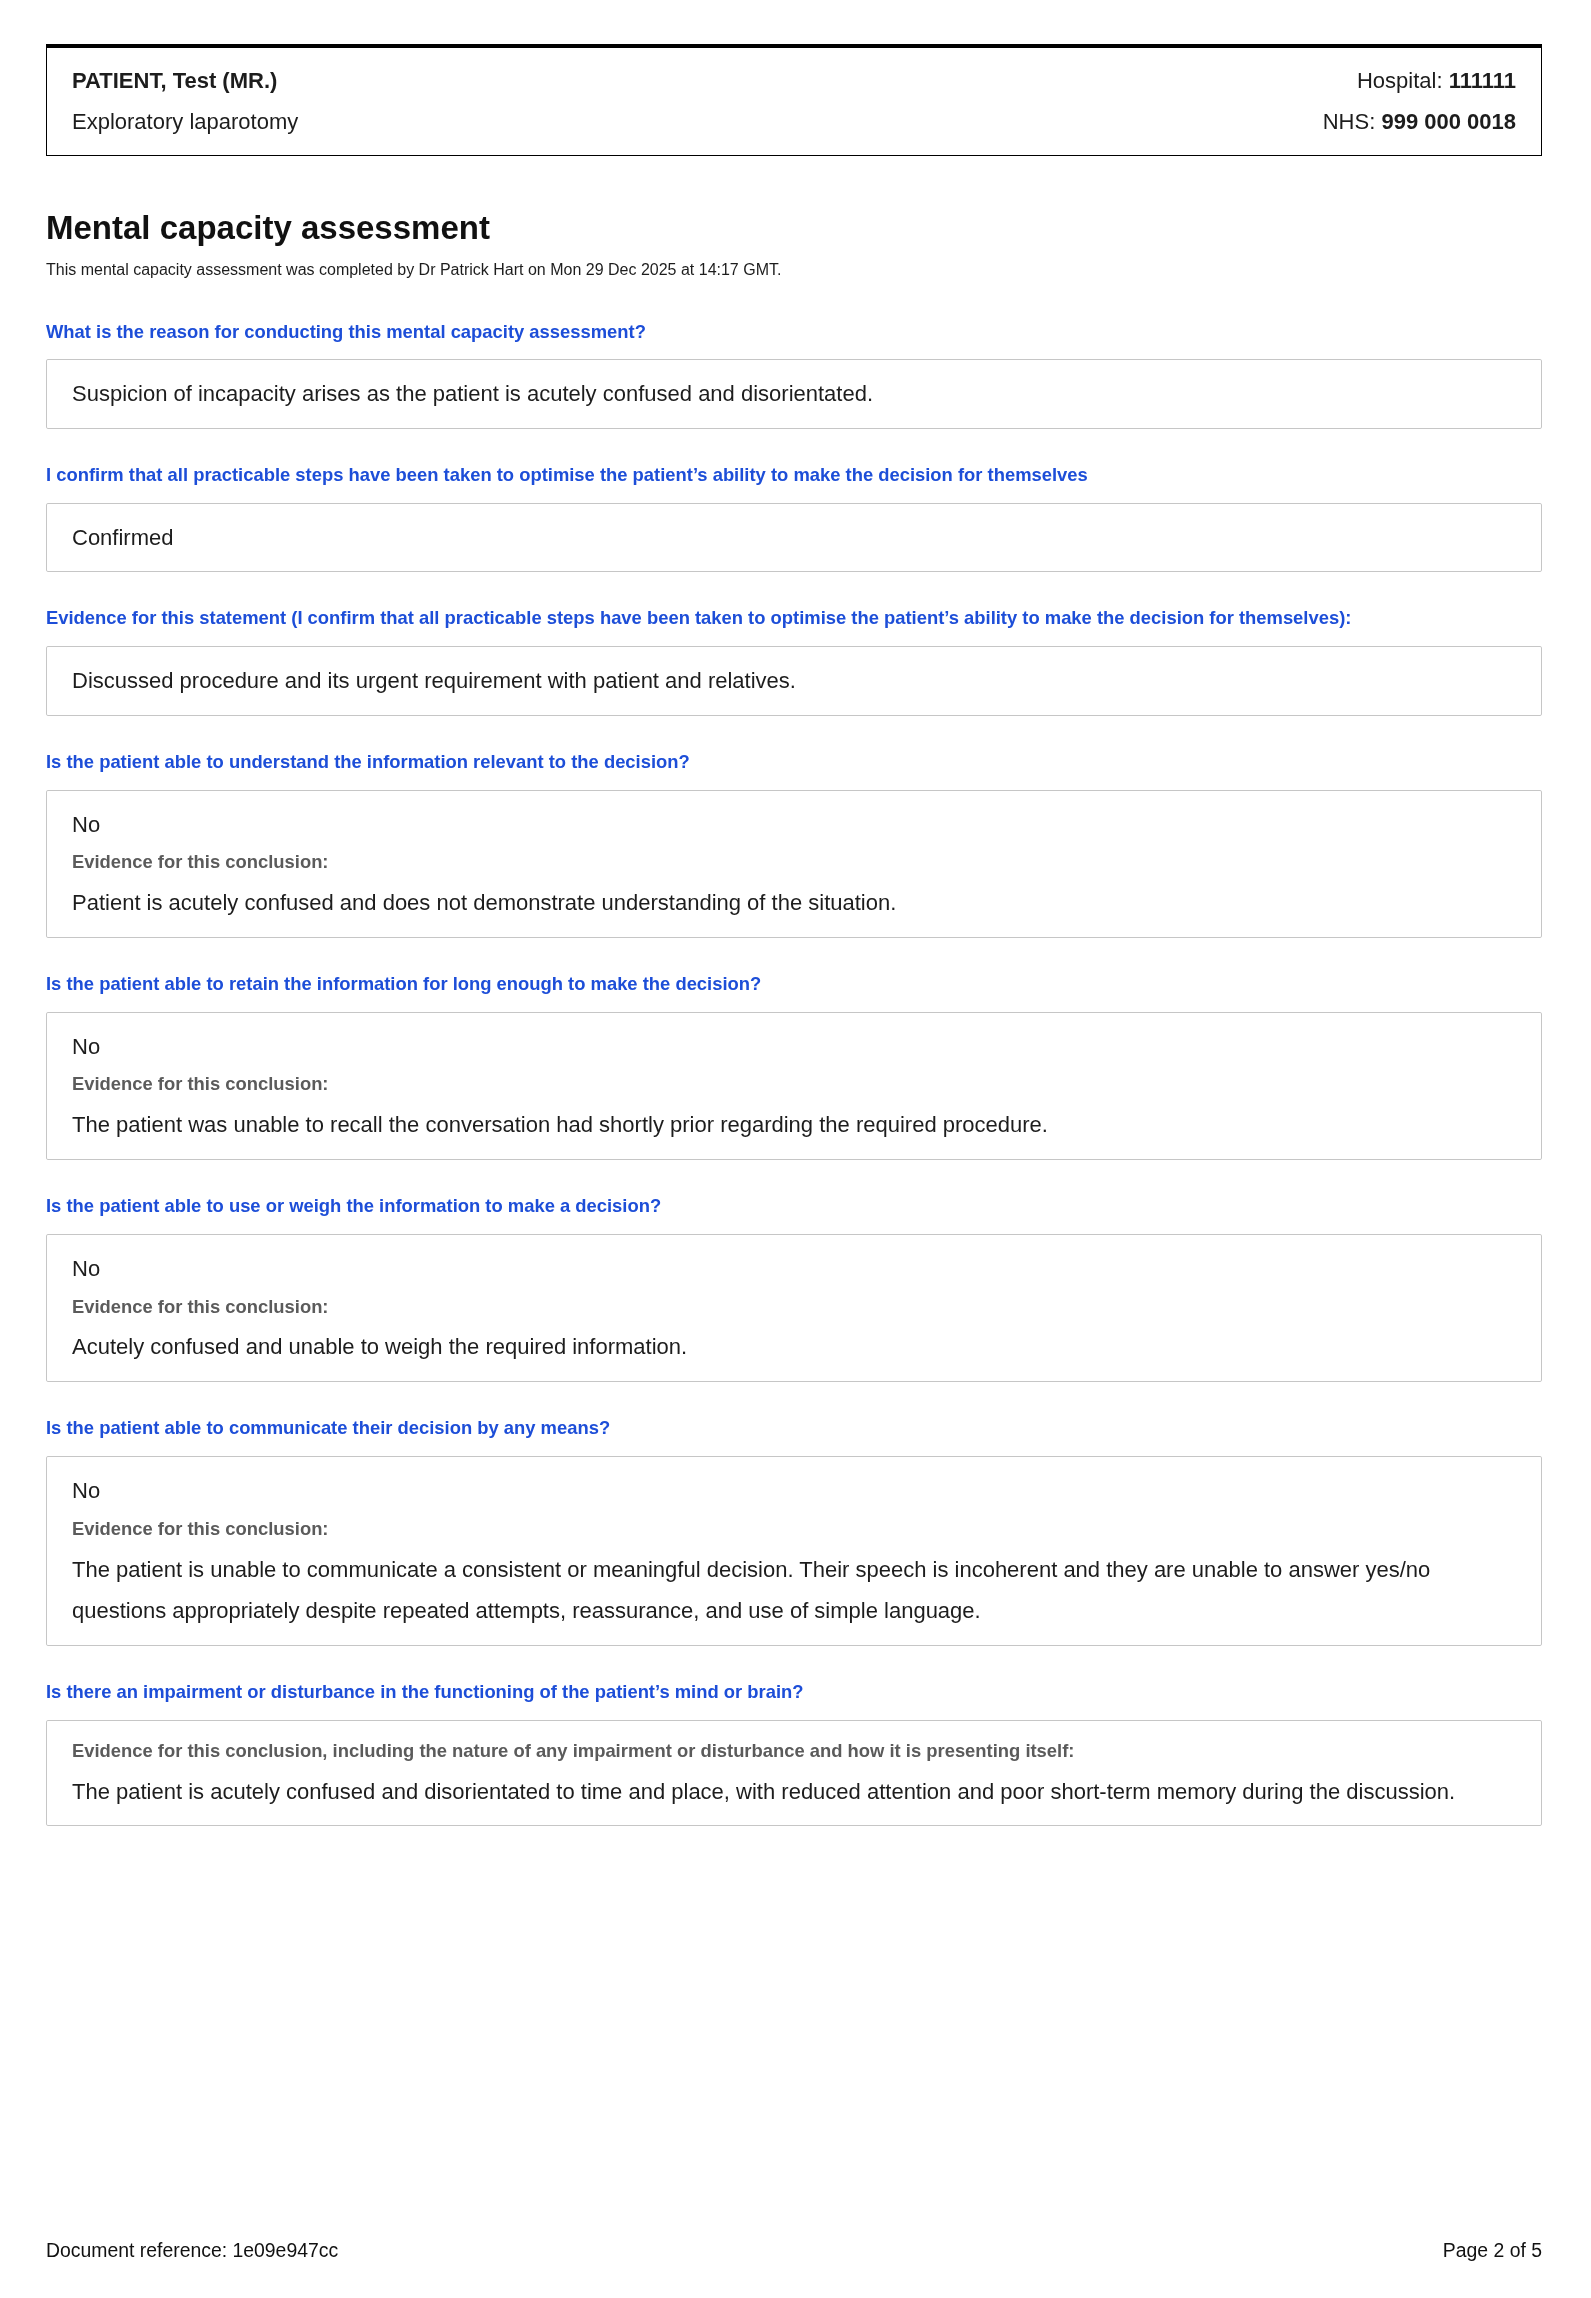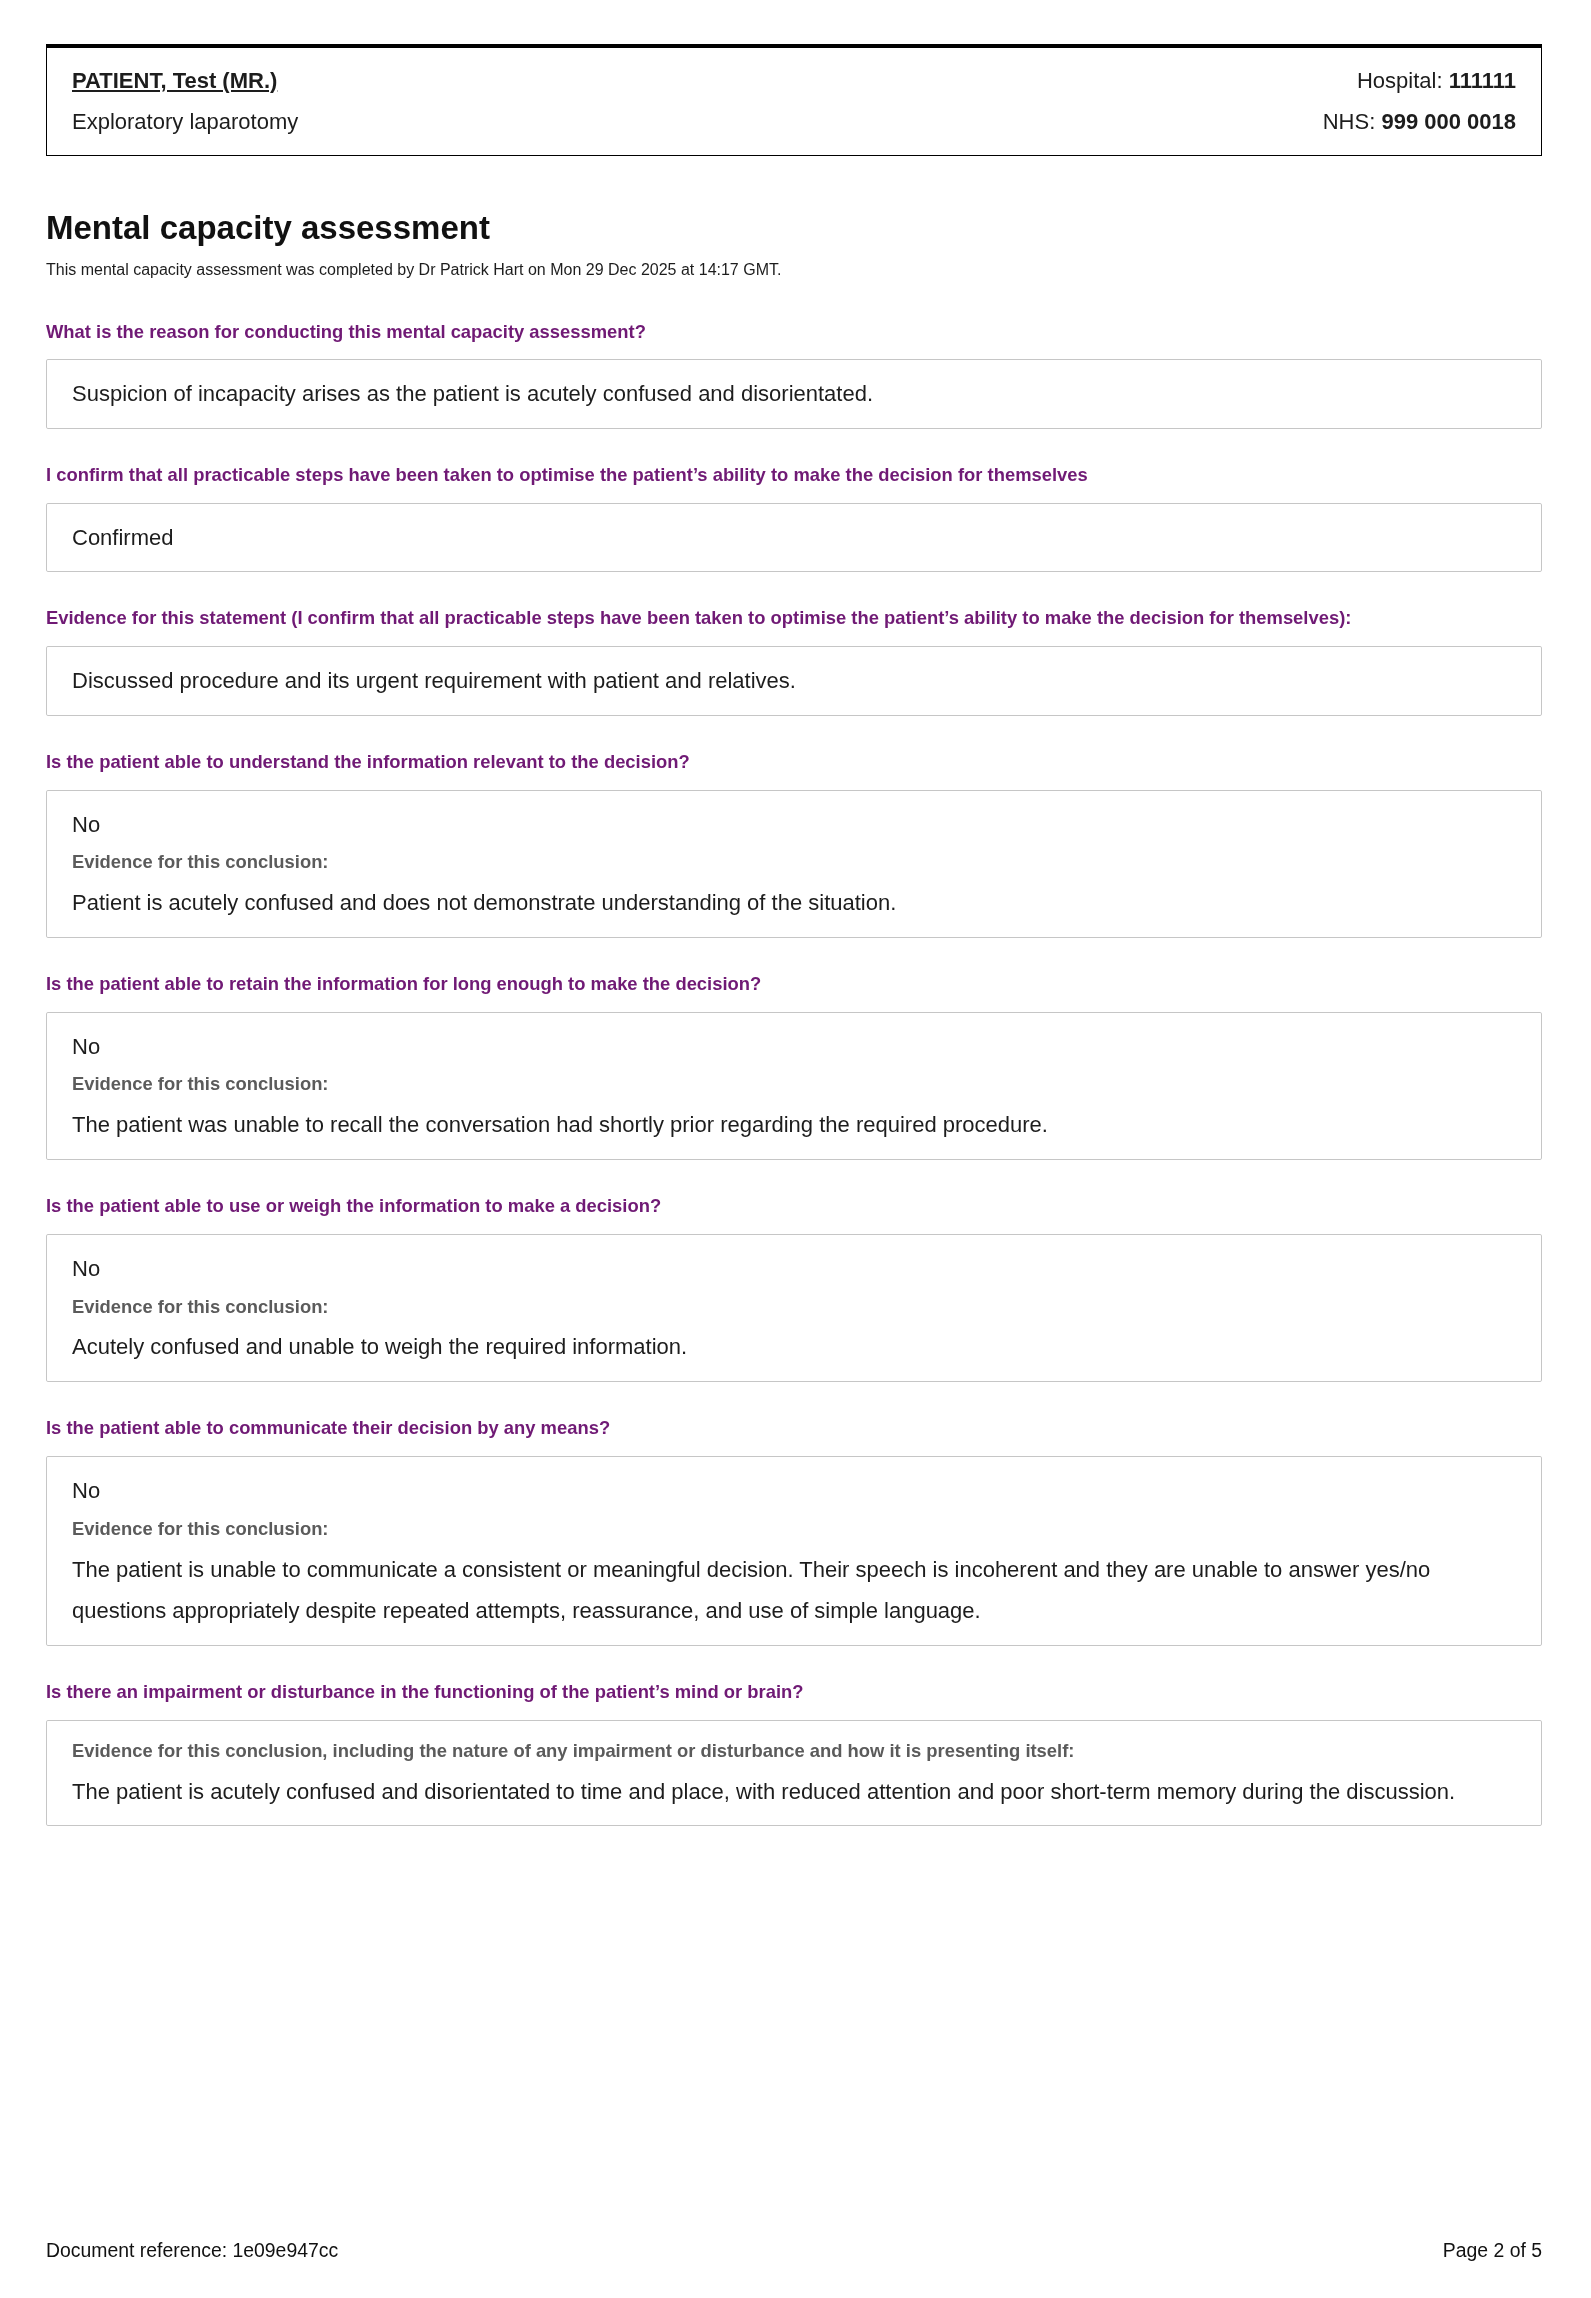--- a/index.html
+++ b/index.html
@@ -15,30 +15,30 @@
     padding: 44px 49px 0 46px;
   }
   
   .banner {
     display: flex; justify-content: space-between; align-items: flex-start;
     border: 1.9px solid #000;
     border-top: 4.9px solid #000;
     padding: 11.6px 25px;
     font-size: 22px; line-height: 1.9;
   }
-  .banner .patient-name { font-weight: bold; text-decoration: underline; }
+  .banner .patient-name { font-weight: bold; }
   .banner-right { text-align: right; }
   .banner-right b { font-weight: bold; }
   
   h1.doc-title { margin-top: 52px; font-size: 33px; font-weight: bold; color: #111; line-height: 1.2; }
   .intro { margin-top: 7.8px; font-size: 16px; line-height: 1.9; color: #1d1d1d; }
   
   .qa { margin-top: 29px; }
   .q-label {
-    font-size: 18.4px; font-weight: bold; color: #701a75;
+    font-size: 18.4px; font-weight: bold; color: #1d4ed8;
     line-height: 1.9; margin-bottom: 9.7px;
   }
   .answer-box {
     border: 1.9px solid #c6c6c6; border-radius: 1.9px;
     padding: 13px 25px;
     font-size: 22px; line-height: 1.9; color: #1d1d1d;
     background: #fff;
   }
   .ev-label {
     font-size: 18.4px; font-weight: bold; color: #5b5b5b;

